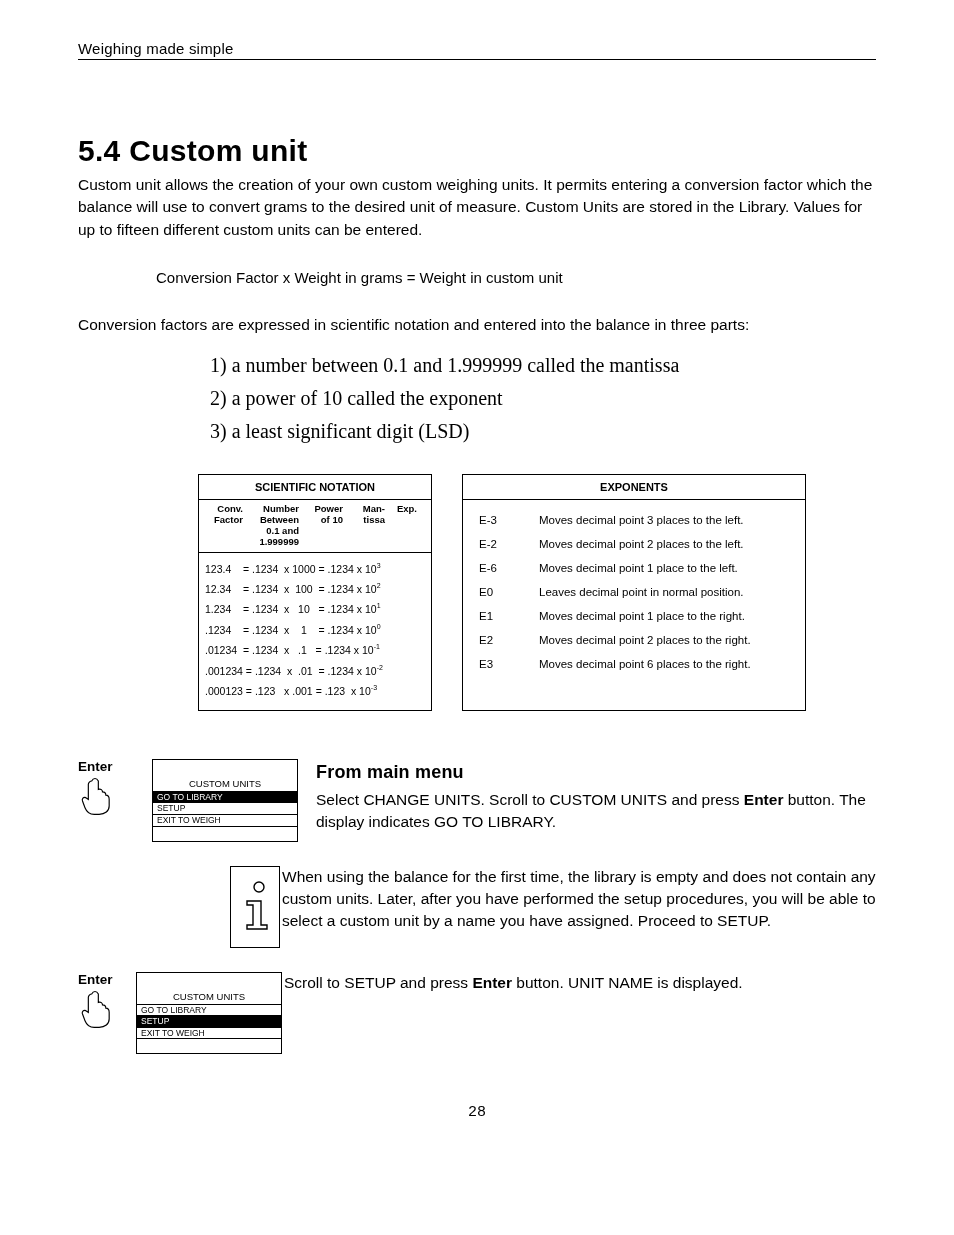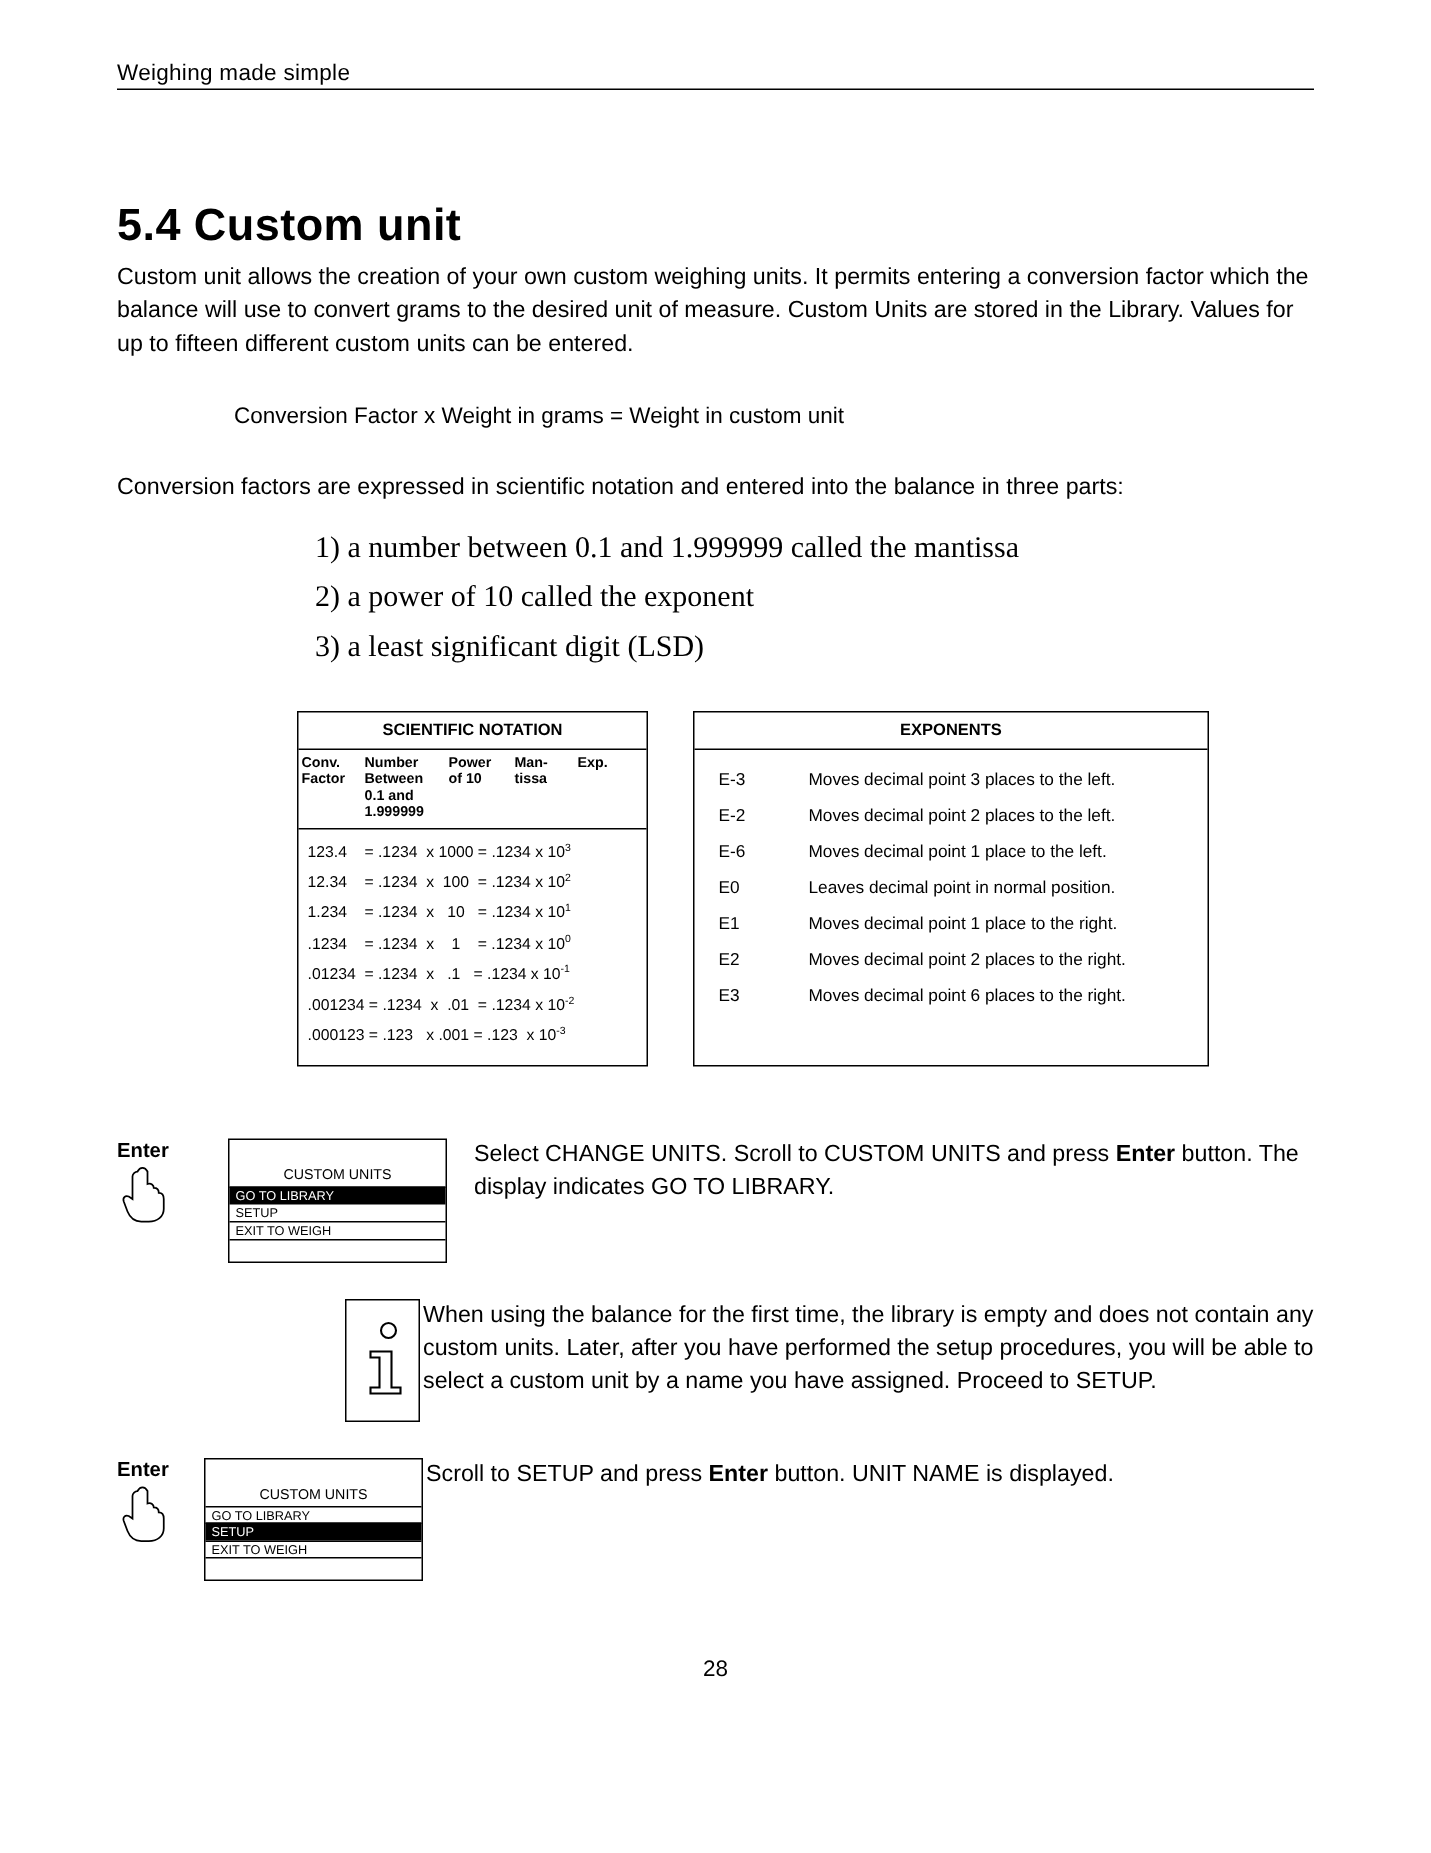--- a/index.html
+++ b/index.html
@@ -63,21 +63,21 @@
     border-bottom: 1px solid #000;
     font-family: "Arial Narrow", Arial, sans-serif;
   }
   .sci-headers {
     display: flex;
     border-bottom: 1px solid #000;
     font-weight: bold;
     font-size: 9.5px;
     font-family: "Arial Narrow", Arial, sans-serif;
     padding: 4px 2px;
-    text-align: left;
+    text-align: right;
   }
   .sci-headers div { line-height: 1.15; }
   .sci-col1 { width: 42px; }
   .sci-col2 { width: 56px; }
   .sci-col3 { width: 44px; }
   .sci-col4 { width: 42px; }
   .sci-col5 { width: 32px; }
   .sci-body { padding: 6px 6px 8px 6px; font-size: 10.5px; line-height: 1.9; white-space: nowrap; font-family: Arial, sans-serif;}
   .sci-body sup { font-size: 7px; }
   .exp-body { padding: 14px 16px 20px 16px; font-size: 11.5px; font-family: Arial, sans-serif;}
@@ -113,21 +113,21 @@
   }
   .screen-box .scr-line.last { border-bottom: 0.8px solid #000; }
   .screen-box .scr-line.highlight { background: #000; color: #fff; }
   .text-col { flex: 1; font-family: "Arial Narrow", Arial, sans-serif; font-size: 15.5px; line-height: 1.45;}
   .subheading { font-weight: bold; font-size: 18px; margin: 0 0 4px 0; font-family: "Arial Narrow", Arial, sans-serif; letter-spacing: 0.2px;}
   .info-box {
     width: 80px; height: 80px; border: 1.3px solid #000;
     margin-left: 94px;
     display: flex; align-items: center; justify-content: center;
   }
-  .page-num { text-align: center; margin-top: 50px; font-size: 15px; font-family: Liberation Sans, sans-serif;}
+  .page-num { text-align: center; margin-top: 50px; font-size: 15px; font-family: Liberation Mono, monospace;}
   .mid-row { display: flex; gap: 2px; margin-top: 24px; align-items: flex-start; }
   .mid-row .icon-col { width: 56px; }
   .mid-row .screen-wrap { width: 144px; display:flex; justify-content:center;}
 </style>
 </head>
 <body>
 
 <div class="header-line">Weighing made simple</div>
 
 <h1 class="section-title">5.4  Custom unit</h1>
@@ -208,20 +208,21 @@
   </div>
   <div>
     <div class="screen-box">
       <div class="scr-title top-space">CUSTOM UNITS</div>
       <div class="scr-line highlight">GO TO LIBRARY</div>
       <div class="scr-line">SETUP</div>
       <div class="scr-line last">EXIT TO WEIGH</div>
     </div>
   </div>
   <div class="text-col">
+    <div class="subheading">From main menu</div>
     <span>Select CHANGE UNITS.  Scroll to CUSTOM UNITS and press </span><b>Enter</b><span> button.  The display indicates GO TO LIBRARY.</span>
   </div>
 </div>
 
 <div class="mid-row">
   <div class="icon-col"></div>
   <div class="screen-wrap">
     <div class="info-box">
       <svg width="40" height="52" viewBox="0 0 40 52">
         <circle cx="24" cy="6" r="5" fill="none" stroke="#000" stroke-width="1.4"></circle>

